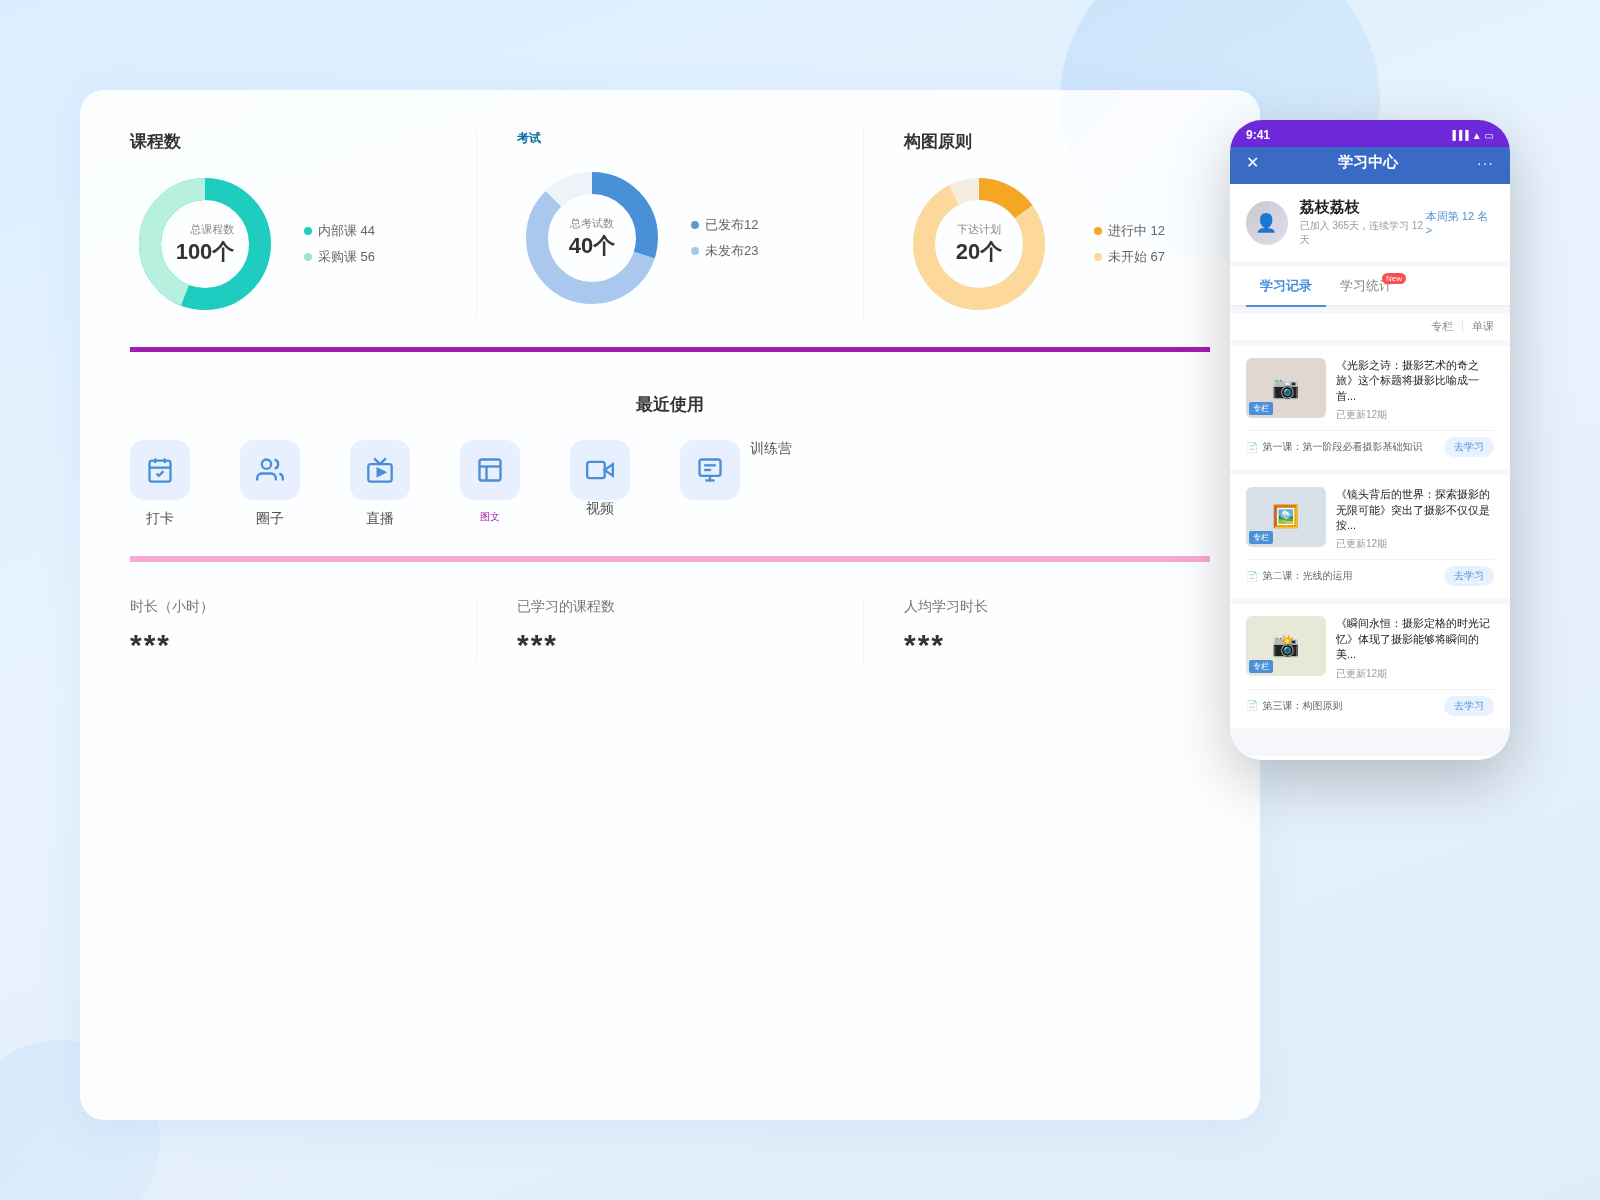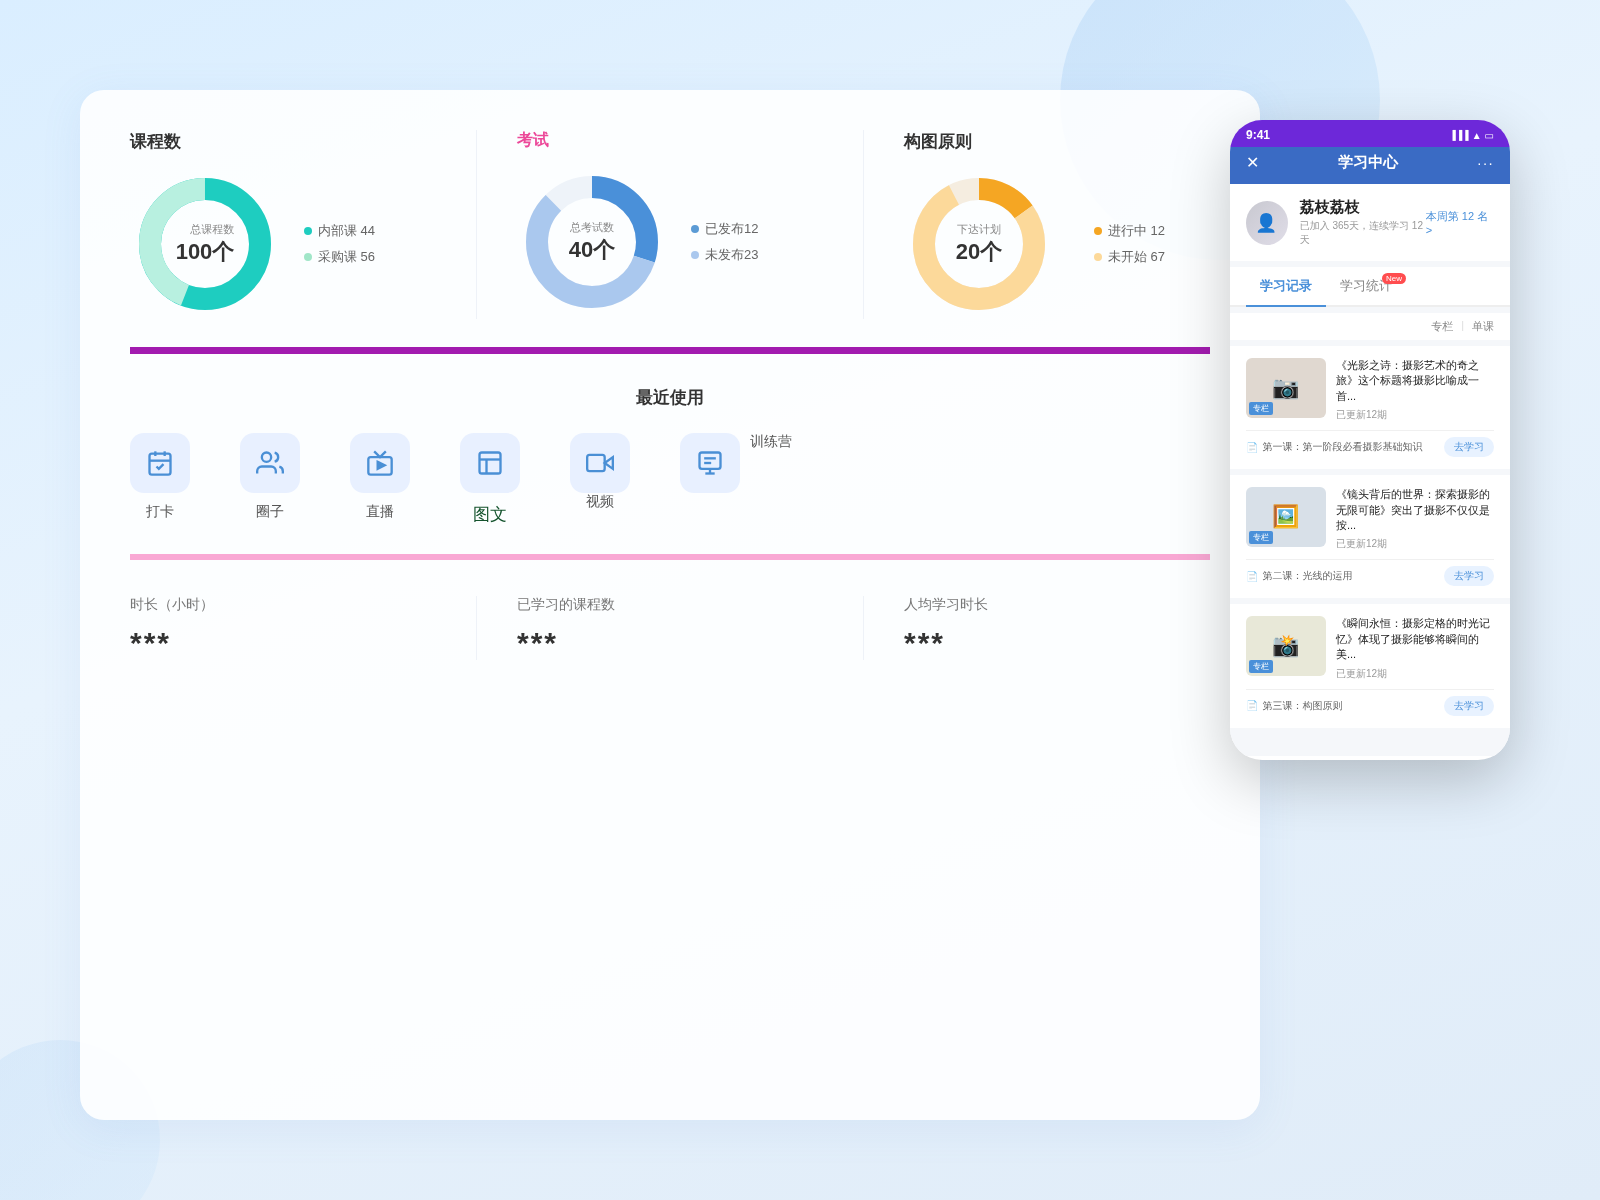--- a/index.html
+++ b/index.html
@@ -16,21 +16,21 @@
 </head>
 <body>
 
 <div style="position:absolute;top:0;left:0;width:100%;height:100%;background:linear-gradient(160deg,#daeeff 0%,#e8f3fd 40%,#e0ecf8 100%);"></div>
 
 <div style="position:absolute;top:-60px;right:220px;width:320px;height:320px;background:linear-gradient(135deg,#b8d8f8,#cce6fb);border-radius:50%;opacity:0.55;"></div>
 <div style="position:absolute;bottom:-40px;left:-40px;width:200px;height:200px;background:linear-gradient(135deg,#b8d8f8,#cce6fb);border-radius:50%;opacity:0.3;"></div>
 
 <div style="position:absolute;top:90px;left:80px;right:340px;bottom:80px;background:rgba(255,255,255,0.88);border-radius:24px;padding:40px 50px;box-shadow:0 8px 40px rgba(100,150,220,0.10);">
 
-  <div style="display:flex;gap:0;margin-bottom:32px;padding-bottom:28px;border-bottom:7px solid #a21caf;">
+  <div style="display:flex;gap:0;margin-bottom:41px;padding-bottom:28px;border-bottom:5px solid #a21caf;">
 
     <div style="flex:1;padding-right:40px;border-right:1px solid #eef2f8;">
       <div style="font-size:17px;font-weight:600;color:#333;margin-bottom:16px;">课程数</div>
       <div style="display:flex;align-items:center;gap:24px;">
         <div style="position:relative;width:150px;height:150px;flex-shrink:0;">
           <svg width="150" height="150" viewBox="0 0 150 150">
 
             <circle cx="75" cy="75" r="55" fill="none" stroke="#e8f8f5" stroke-width="22"></circle>
             <circle cx="75" cy="75" r="55" fill="none" stroke="#1ecdc0" stroke-width="22" stroke-dasharray="345.4" stroke-dashoffset="0" transform="rotate(-90 75 75)"></circle>
             <circle cx="75" cy="75" r="55" fill="none" stroke="#b8f0e0" stroke-width="22" stroke-dasharray="152 345.4" stroke-dashoffset="-193" transform="rotate(-90 75 75)"></circle>
@@ -47,21 +47,21 @@
           </div>
           <div style="display:flex;align-items:center;gap:6px;font-size:13px;color:#666;">
             <span style="width:8px;height:8px;border-radius:50%;background:#a0e6c8;display:inline-block;"></span>
             <span>采购课 56</span>
           </div>
         </div>
       </div>
     </div>
 
     <div style="flex:1;padding:0 40px;border-right:1px solid #eef2f8;">
-      <div style="font-size:16px;font-weight:600;color:#ec4899;margin-bottom:16px;">考试</div>
+      <div style="font-size:12px;font-weight:600;color:#0369a1;margin-bottom:16px;">考试</div>
       <div style="display:flex;align-items:center;gap:24px;">
         <div style="position:relative;width:150px;height:150px;flex-shrink:0;">
           <svg width="150" height="150" viewBox="0 0 150 150">
             <circle cx="75" cy="75" r="55" fill="none" stroke="#eef3f9" stroke-width="22"></circle>
 
             <circle cx="75" cy="75" r="55" fill="none" stroke="#4a90d9" stroke-width="22" stroke-dasharray="103.7 241.7" stroke-dashoffset="0" transform="rotate(-90 75 75)"></circle>
 
             <circle cx="75" cy="75" r="55" fill="none" stroke="#aac8ee" stroke-width="22" stroke-dasharray="198.6 146.8" stroke-dashoffset="-103.7" transform="rotate(-90 75 75)"></circle>
           </svg>
           <div style="position:absolute;top:50%;left:50%;transform:translate(-50%,-50%);text-align:center;">
@@ -153,21 +153,21 @@
       </div>
 
       <div style="display:flex;flex-direction:column;align-items:center;gap:10px;cursor:pointer;">
         <div style="width:60px;height:60px;background:#e8f0ff;border-radius:14px;display:flex;align-items:center;justify-content:center;">
           <svg width="28" height="28" viewBox="0 0 24 24" fill="none" stroke="#4a8fd5" stroke-width="2">
             <rect x="3" y="3" width="18" height="18" rx="2"></rect>
               <line x1="3" y1="9" x2="21" y2="9"></line>
               <line x1="9" y1="21" x2="9" y2="9"></line>
           </svg>
         </div>
-        <span style="font-size:17px;color:#14532d;">图文</span>
+        <span style="font-size:10px;color:#a21caf;">图文</span>
       </div>
 
       <div style="display:flex;flex-direction:column;align-items:center;gap:0;cursor:pointer;">
         <div style="width:60px;height:60px;background:#e8f0ff;border-radius:14px;display:flex;align-items:center;justify-content:center;">
           <svg width="28" height="28" viewBox="0 0 24 24" fill="none" stroke="#4a8fd5" stroke-width="2">
             <polygon points="23 7 16 12 23 17 23 7"></polygon>
               <rect x="1" y="5" width="15" height="14" rx="2"></rect>
           </svg>
         </div>
         <span style="font-size:14px;color:#555;">视频</span>

